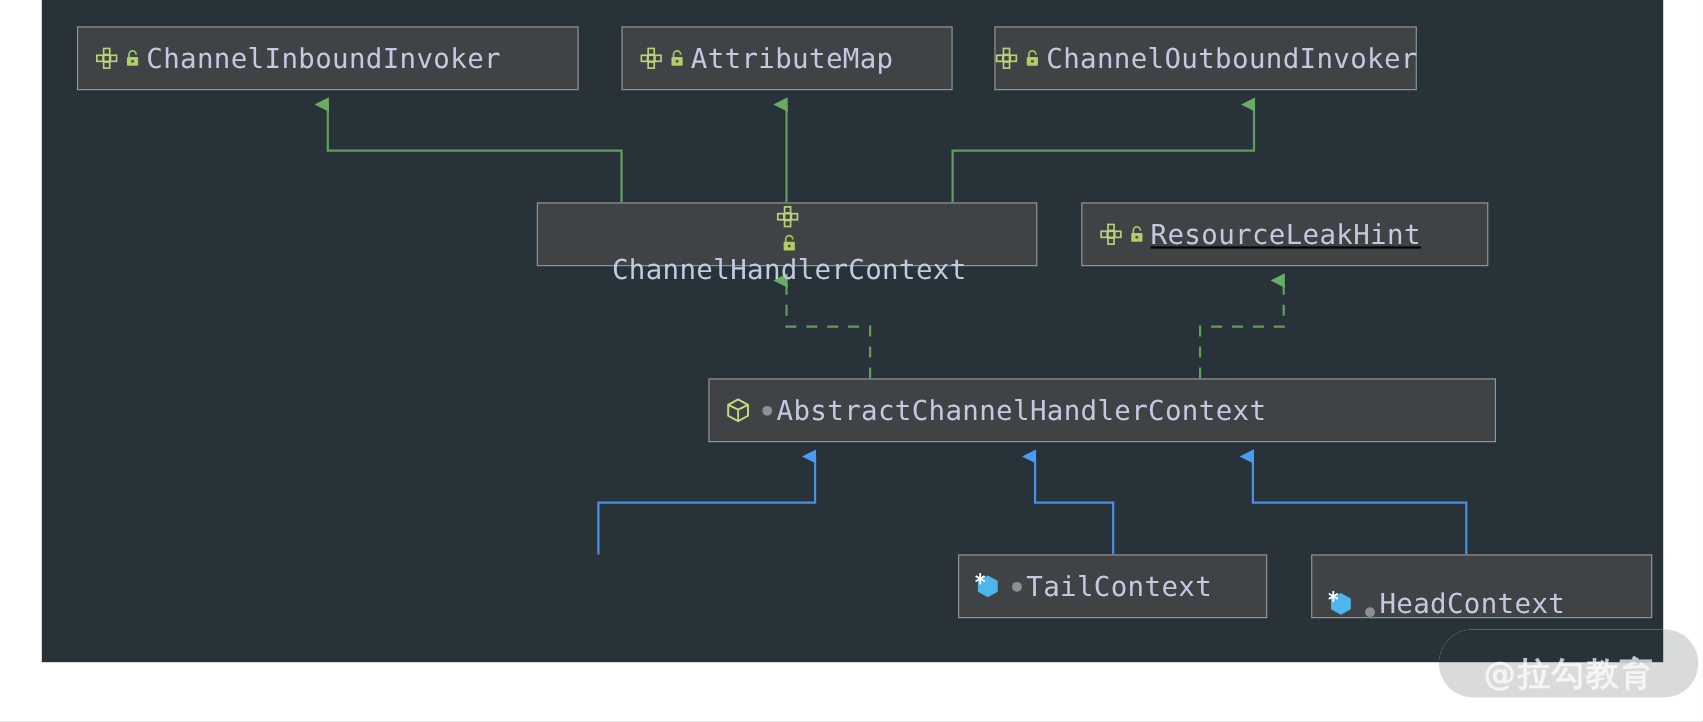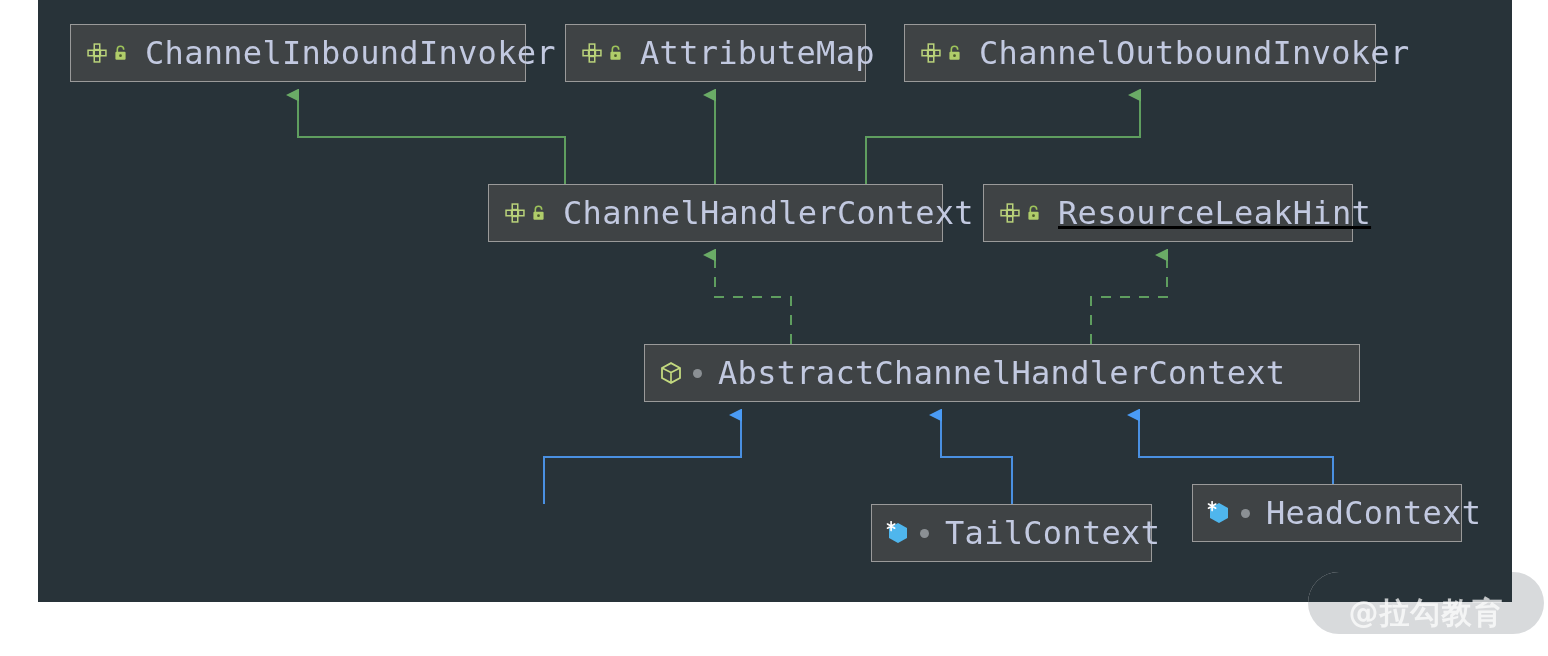--- a/index.html
+++ b/index.html
@@ -55,23 +55,23 @@
   .node .dot {
     flex: 0 0 auto;
     width: 9px;
     height: 9px;
     border-radius: 50%;
     background: #8b9094;
     margin-left: 10px;
   }
   .node .nm {
     flex: 0 0 auto;
-    margin-left: 16px;
+    margin-left: 4px;
     color: #c2c9e0;
-    font-size: 32px;
+    font-size: 25px;
     letter-spacing: 0.3px;
     line-height: 1;
   }
   #watermark {
     position: absolute;
     left: 1308px;
     top: 572px;
     width: 236px;
     height: 62px;
     background: #d8dadc;
@@ -167,21 +167,21 @@
       <span class="gicon lock">
         <svg viewBox="0 0 16 16" width="17" height="20">
           <path d="M5 7 V4.6 A3 3 0 0 1 11 4.6 V5" fill="none" stroke="#9ec45b" stroke-width="1.5"></path>
           <rect x="3.2" y="6.8" width="9.6" height="7.6" rx="1" fill="#b0cd6a"></rect>
           <circle cx="8" cy="10.5" r="1.3" fill="#4b5a2c"></circle>
         </svg>
       </span>
       <span class="nm">AttributeMap</span>
     </div>
 
-    <div class="node" style="left:866px; top:24px; width:472px;">
+    <div class="node" style="left:866px; top:24px; width:384px;justify-content:center;">
       <span class="gicon">
         <svg viewBox="0 0 16 16" width="22" height="22">
           <g fill="none" stroke="#b9d27a" stroke-width="1.1">
             <rect x="6" y="1.5" width="4" height="4"></rect>
             <rect x="1.5" y="6" width="4" height="4"></rect>
             <rect x="6" y="6" width="4" height="4"></rect>
             <rect x="10.5" y="6" width="4" height="4"></rect>
             <rect x="6" y="10.5" width="4" height="4"></rect>
           </g>
         </svg>
@@ -189,21 +189,21 @@
       <span class="gicon lock">
         <svg viewBox="0 0 16 16" width="17" height="20">
           <path d="M5 7 V4.6 A3 3 0 0 1 11 4.6 V5" fill="none" stroke="#9ec45b" stroke-width="1.5"></path>
           <rect x="3.2" y="6.8" width="9.6" height="7.6" rx="1" fill="#b0cd6a"></rect>
           <circle cx="8" cy="10.5" r="1.3" fill="#4b5a2c"></circle>
         </svg>
       </span>
       <span class="nm">ChannelOutboundInvoker</span>
     </div>
 
-    <div class="node" style="left:450px; top:184px; width:455px;">
+    <div class="node" style="left:450px; top:184px; width:455px;flex-direction:column;">
       <span class="gicon">
         <svg viewBox="0 0 16 16" width="22" height="22">
           <g fill="none" stroke="#b9d27a" stroke-width="1.1">
             <rect x="6" y="1.5" width="4" height="4"></rect>
             <rect x="1.5" y="6" width="4" height="4"></rect>
             <rect x="6" y="6" width="4" height="4"></rect>
             <rect x="10.5" y="6" width="4" height="4"></rect>
             <rect x="6" y="10.5" width="4" height="4"></rect>
           </g>
         </svg>
@@ -258,21 +258,21 @@
           <path d="M8 1.4 L14 4.7 L14 11.3 L8 14.6 L2 11.3 L2 4.7 Z" fill="#4fb6ed"></path>
           <g stroke="#ffffff" stroke-width="1.1" stroke-linecap="round">
             <path d="M3.4 3.4 L3.4 0.4 M3.4 3.4 L3.4 6.4 M1.0 2.0 L5.8 4.8 M5.8 2.0 L1.0 4.8"></path>
           </g>
         </svg>
       </span>
       <span class="dot"></span>
       <span class="nm">TailContext</span>
     </div>
 
-    <div class="node" style="left:1154px; top:484px; width:270px;">
+    <div class="node" style="left:1154px; top:504px; width:310px;align-items:flex-end;">
       <span class="gicon">
         <svg viewBox="0 0 16 16" width="24" height="24">
           <path d="M8 1.4 L14 4.7 L14 11.3 L8 14.6 L2 11.3 L2 4.7 Z" fill="#4fb6ed"></path>
           <g stroke="#ffffff" stroke-width="1.1" stroke-linecap="round">
             <path d="M3.4 3.4 L3.4 0.4 M3.4 3.4 L3.4 6.4 M1.0 2.0 L5.8 4.8 M5.8 2.0 L1.0 4.8"></path>
           </g>
         </svg>
       </span>
       <span class="dot"></span>
       <span class="nm">HeadContext</span>

